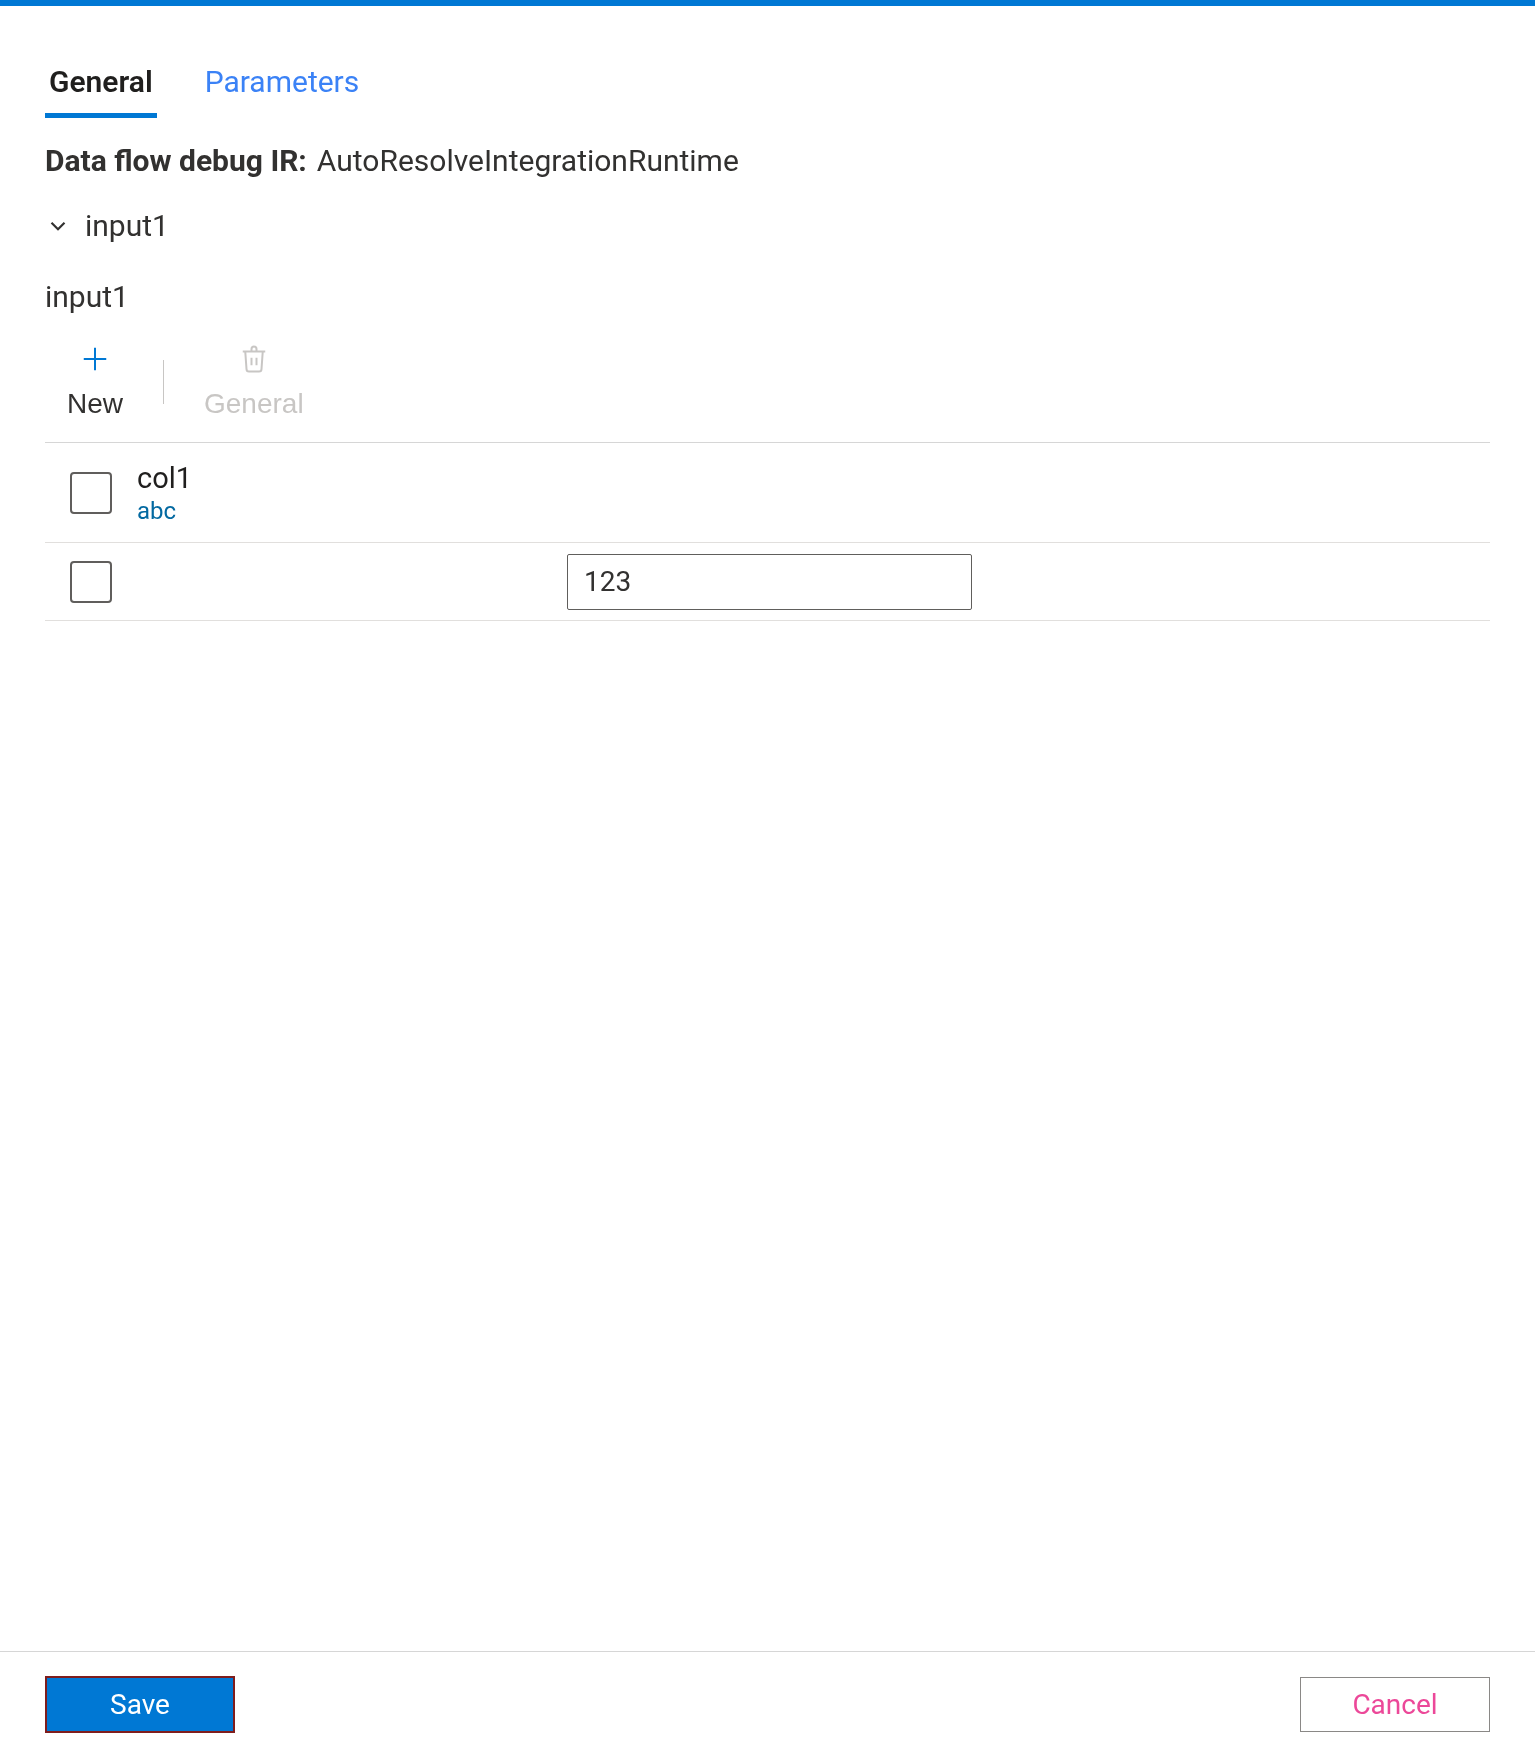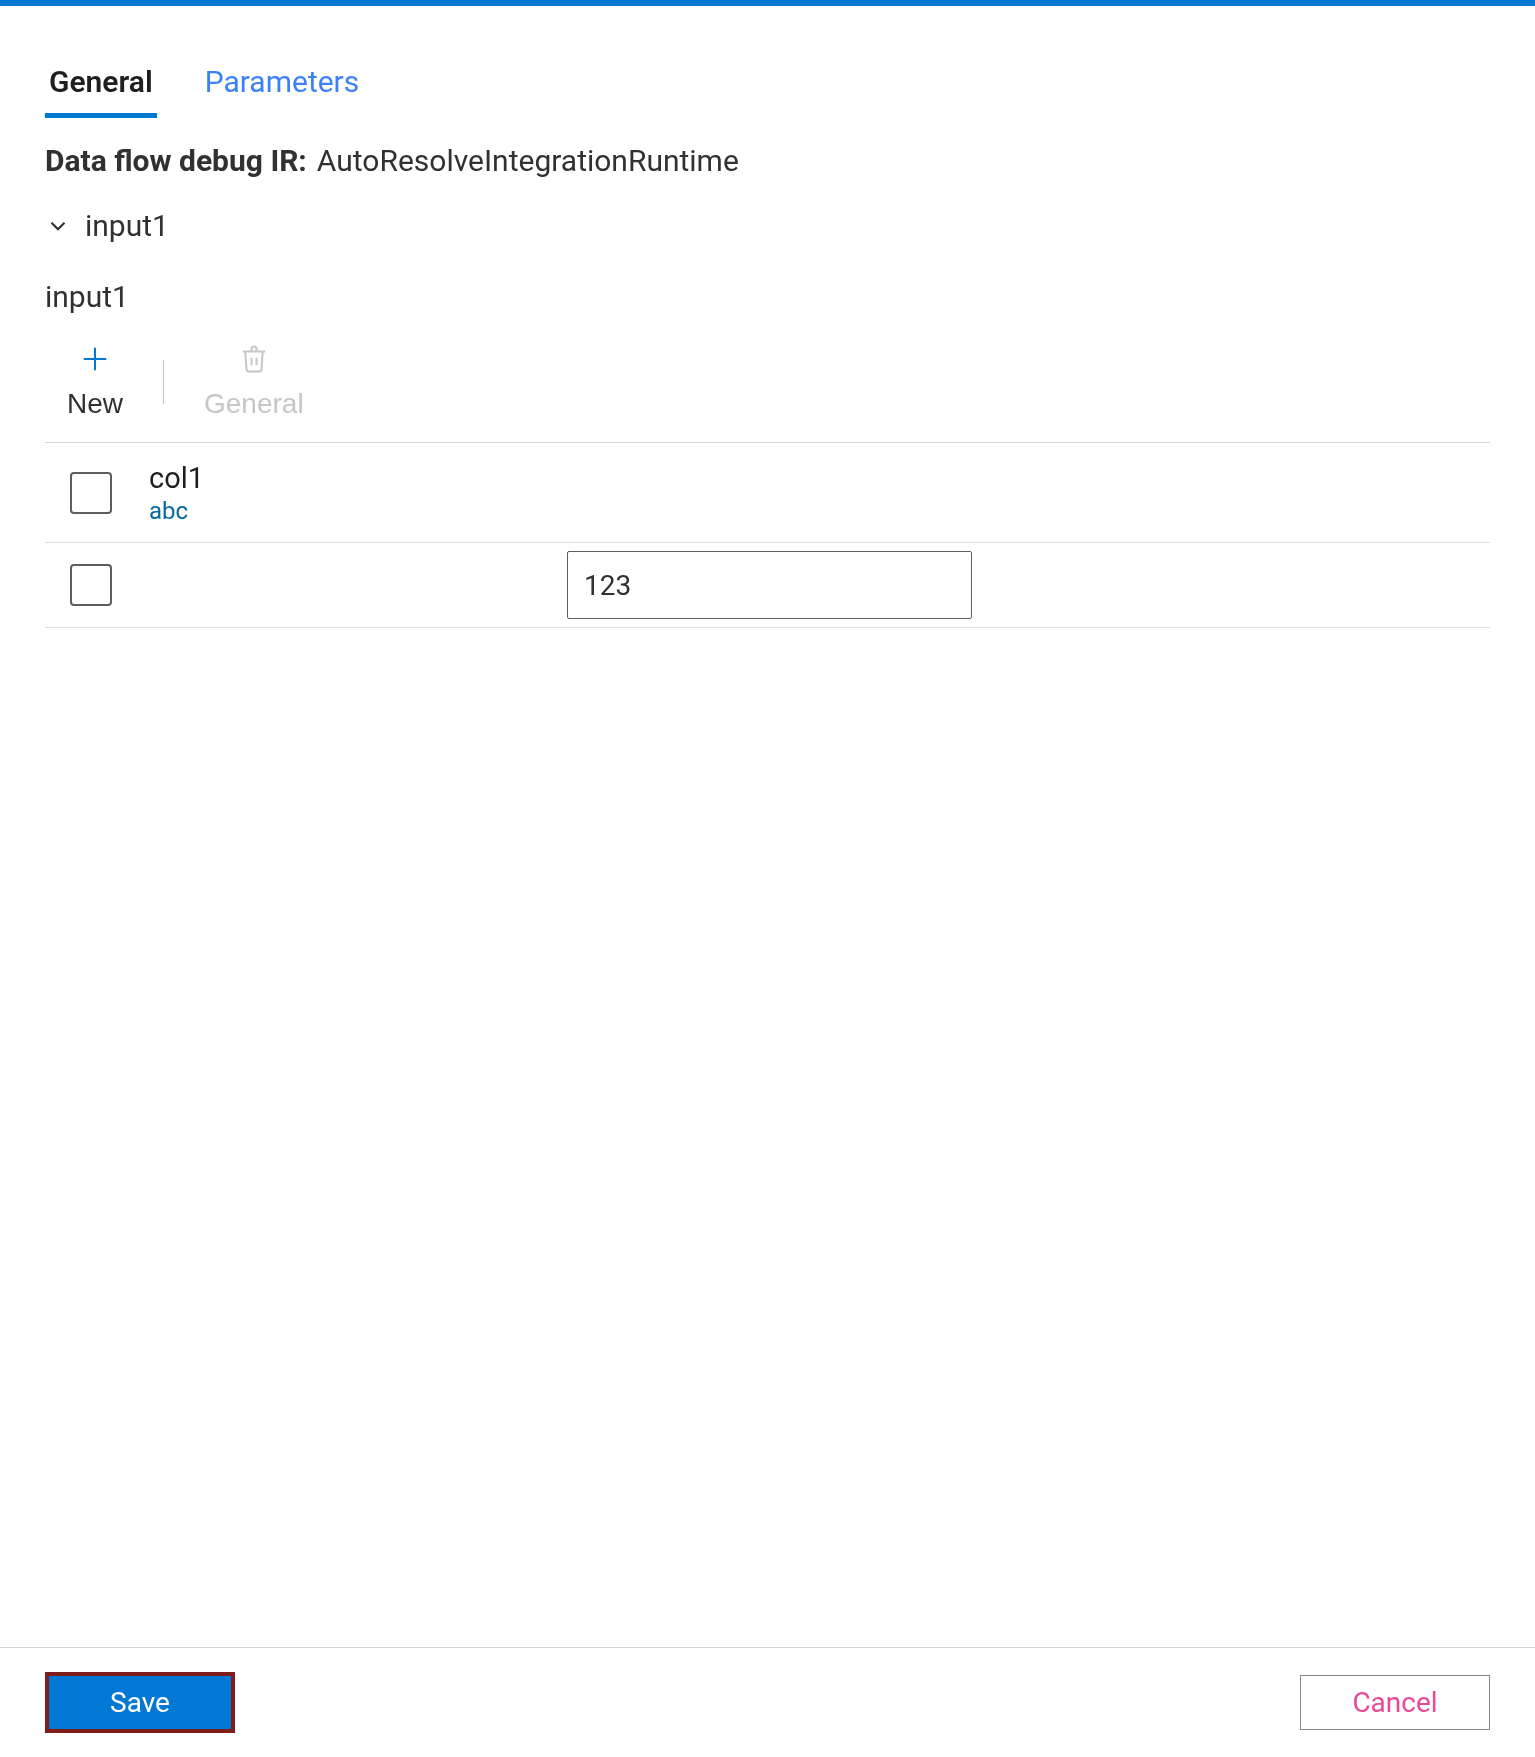--- a/index.html
+++ b/index.html
@@ -111,21 +111,21 @@
       border-top: 1px solid #d6d6d6;
       margin-top: 6px;
     }
     .row {
       display: flex;
       align-items: center;
       border-bottom: 1px solid #e1dfdd;
       min-height: 78px;
       padding: 8px 0;
     }
-    .row.header-row { min-height: 100px; gap: 12px; }
+    .row.header-row { min-height: 100px; }
     .cell-check {
       width: 92px;
       display: flex;
       justify-content: center;
       align-items: center;
     }
     .checkbox {
       width: 42px;
       height: 42px;
       border: 2px solid #605e5c;
@@ -140,21 +140,21 @@
       justify-content: center;
       gap: 2px;
     }
     .col-name { font-size: 29px; color: #201f1e; }
     .col-type { font-size: 24px; color: #0369a1; }
     .cell-value {
       flex: 1;
     }
     .value-input {
       width: 405px;
-      height: 68px;
+      height: 56px;
       border: 1px solid #605e5c;
       border-radius: 2px;
       font-size: 28px;
       padding: 0 16px;
       font-family: inherit;
       color: #323130;
     }
     .footer {
       border-top: 1px solid #d6d6d6;
       padding: 24px 45px;
@@ -166,21 +166,21 @@
       font-size: 28px;
       padding: 10px 0;
       min-width: 190px;
       text-align: center;
       cursor: pointer;
       font-family: inherit;
     }
     .btn-primary {
       background: #0078d4;
       color: #ffffff;
-      border: 4px solid #7f1d1d;
+      border: 2px solid #7f1d1d;
     }
     .btn-secondary {
       background: #ffffff;
       color: #ec4899;
       border: 1px solid #8a8886;
     }
   </style>
 </head>
 <body>
 

